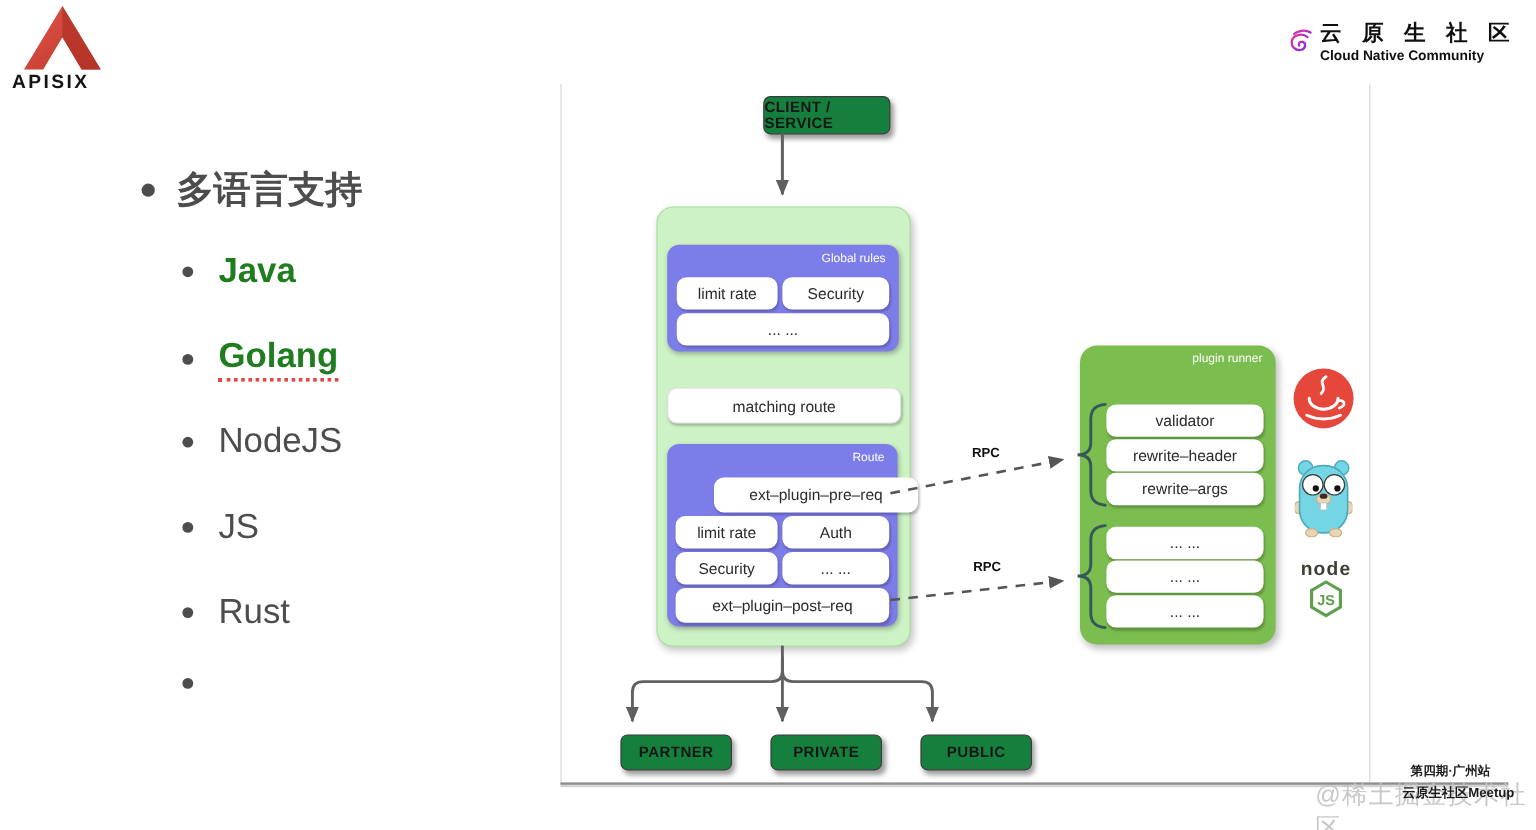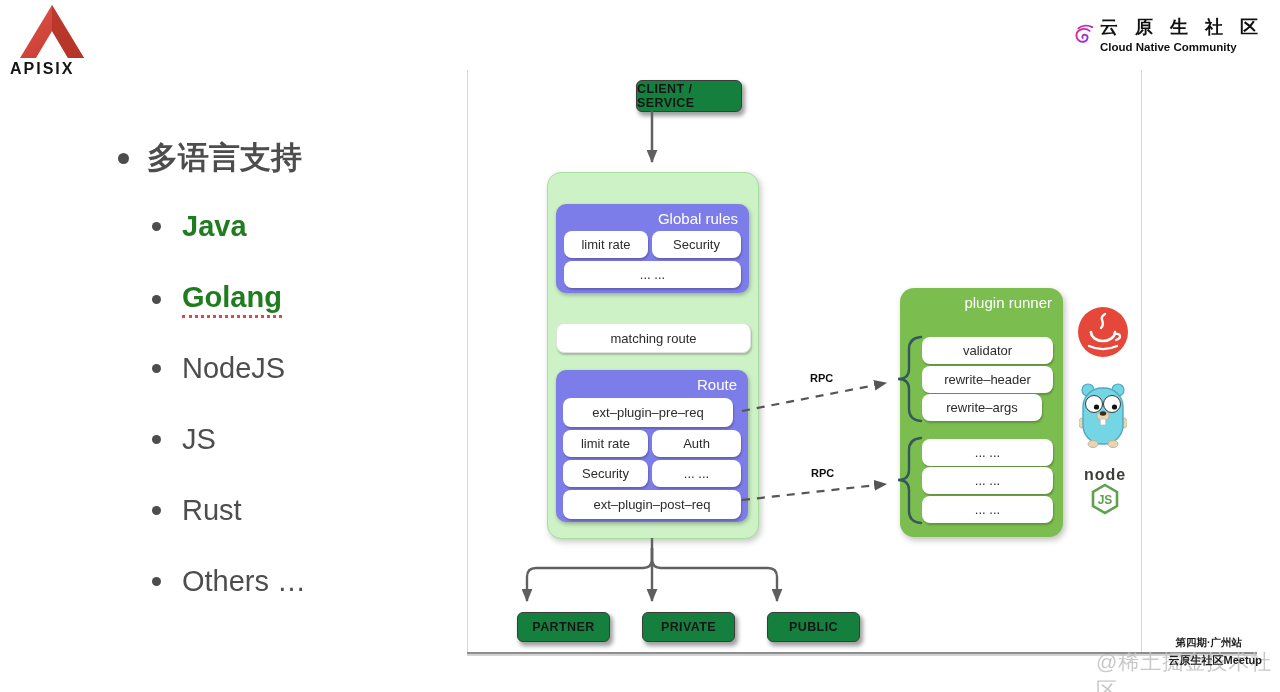--- a/index.html
+++ b/index.html
@@ -32,21 +32,21 @@
 
   
   .yellow-box{position:absolute;background:#15803d;border:1.6px solid #3c3c3c;border-radius:6px;
     box-shadow:2.5px 3.5px 4px rgba(0,0,0,.38);display:flex;align-items:center;justify-content:center;
     font-size:12.5px;font-weight:700;color:#161616;letter-spacing:.4px;margin-left:36px;}
   .green-container{position:absolute;left:547px;top:172px;width:210px;height:365px;background:#cdf2c5;
     border:1px solid #a8dd9e;border-radius:14px;box-shadow:2px 3px 6px rgba(0,0,0,.22);}
   .blue-panel{position:absolute;background:#7d7dea;border-radius:10px;box-shadow:1px 2px 4px rgba(0,0,0,.28);}
   .runner-panel{position:absolute;left:900px;top:288px;width:163px;height:249px;background:#7cbd4f;
     border-radius:14px;box-shadow:2px 3px 6px rgba(0,0,0,.25);}
-  .panel-label{position:absolute;top:6px;right:11px;color:#fff;font-size:15px;}
+  .panel-label{position:absolute;top:6px;right:11px;color:#fff;font-size:10px;}
   .white-box{position:absolute;background:#fff;border-radius:8px;box-shadow:1px 2px 2px rgba(0,0,0,.22);
     display:flex;align-items:center;justify-content:center;font-size:13px;color:#2b2b2b;}
   .mr-box{border:1px solid #e2e2e2;}
   .rpc-label{position:absolute;font-size:11px;font-weight:600;color:#0d0d0d;}
 
   
   .overlay{position:absolute;left:0;top:0;pointer-events:none;}
 
   
   .lang-icon{position:absolute;}
@@ -114,21 +114,20 @@
   <div class="outline-row" style="left:152px;top:423px;">
     <span class="bullet b2"></span>
     <span class="item-label">JS</span>
   </div>
   <div class="outline-row" style="left:152px;top:494px;">
     <span class="bullet b2"></span>
     <span class="item-label">Rust</span>
   </div>
   <div class="outline-row" style="left:152px;top:565px;">
     <span class="bullet b2"></span>
-    <span class="item-label">Others …</span>
   </div>
 
   <div class="vline" style="left:467px;"></div>
   <div class="vline" style="left:1141px;"></div>
   <div class="hline"></div>
 
   <div class="yellow-box" style="left:600px;top:80px;width:104px;height:30px;">CLIENT / SERVICE</div>
 
   <div class="green-container"></div>
 
@@ -137,33 +136,33 @@
   </div>
   <div class="white-box" style="left:564px;top:231px;width:84px;height:27px;">limit rate</div>
   <div class="white-box" style="left:652px;top:231px;width:89px;height:27px;">Security</div>
   <div class="white-box" style="left:564px;top:261px;width:177px;height:27px;">... ...</div>
 
   <div class="white-box mr-box" style="left:556px;top:323px;width:193px;height:28px;">matching route</div>
 
   <div class="blue-panel" style="left:556px;top:370px;width:192px;height:152px;">
     <span class="panel-label">Route</span>
   </div>
-  <div class="white-box" style="left:563px;top:398px;width:170px;height:29px;">ext–plugin–pre–req</div>
+  <div class="white-box" style="left:595px;top:398px;width:170px;height:29px;">ext–plugin–pre–req</div>
   <div class="white-box" style="left:563px;top:430px;width:85px;height:27px;">limit rate</div>
   <div class="white-box" style="left:652px;top:430px;width:89px;height:27px;">Auth</div>
   <div class="white-box" style="left:563px;top:460px;width:85px;height:27px;">Security</div>
   <div class="white-box" style="left:652px;top:460px;width:89px;height:27px;">... ...</div>
   <div class="white-box" style="left:563px;top:490px;width:178px;height:29px;">ext–plugin–post–req</div>
 
   <div class="runner-panel">
     <span class="panel-label">plugin runner</span>
   </div>
   <div class="white-box" style="left:922px;top:337px;width:131px;height:27px;">validator</div>
   <div class="white-box" style="left:922px;top:366px;width:131px;height:27px;">rewrite–header</div>
-  <div class="white-box" style="left:922px;top:394px;width:120px;height:27px;">rewrite–args</div>
+  <div class="white-box" style="left:922px;top:394px;width:131px;height:27px;">rewrite–args</div>
   <div class="white-box" style="left:922px;top:439px;width:131px;height:27px;">... ...</div>
   <div class="white-box" style="left:922px;top:467px;width:131px;height:27px;">... ...</div>
   <div class="white-box" style="left:922px;top:496px;width:131px;height:27px;">... ...</div>
 
   <div class="rpc-label" style="left:810px;top:372px;">RPC</div>
   <div class="rpc-label" style="left:811px;top:467px;">RPC</div>
 
   <div class="yellow-box" style="left:481px;top:612px;width:91px;height:28px;">PARTNER</div>
   <div class="yellow-box" style="left:606px;top:612px;width:91px;height:28px;">PRIVATE</div>
   <div class="yellow-box" style="left:731px;top:612px;width:91px;height:28px;">PUBLIC</div>

